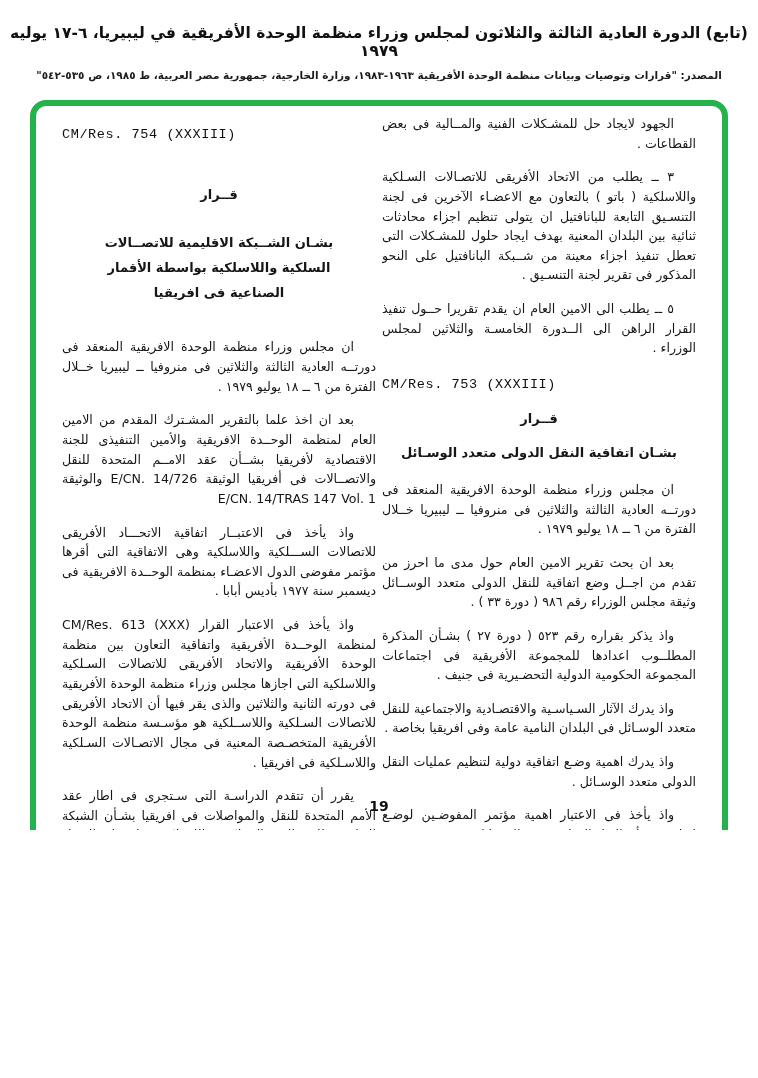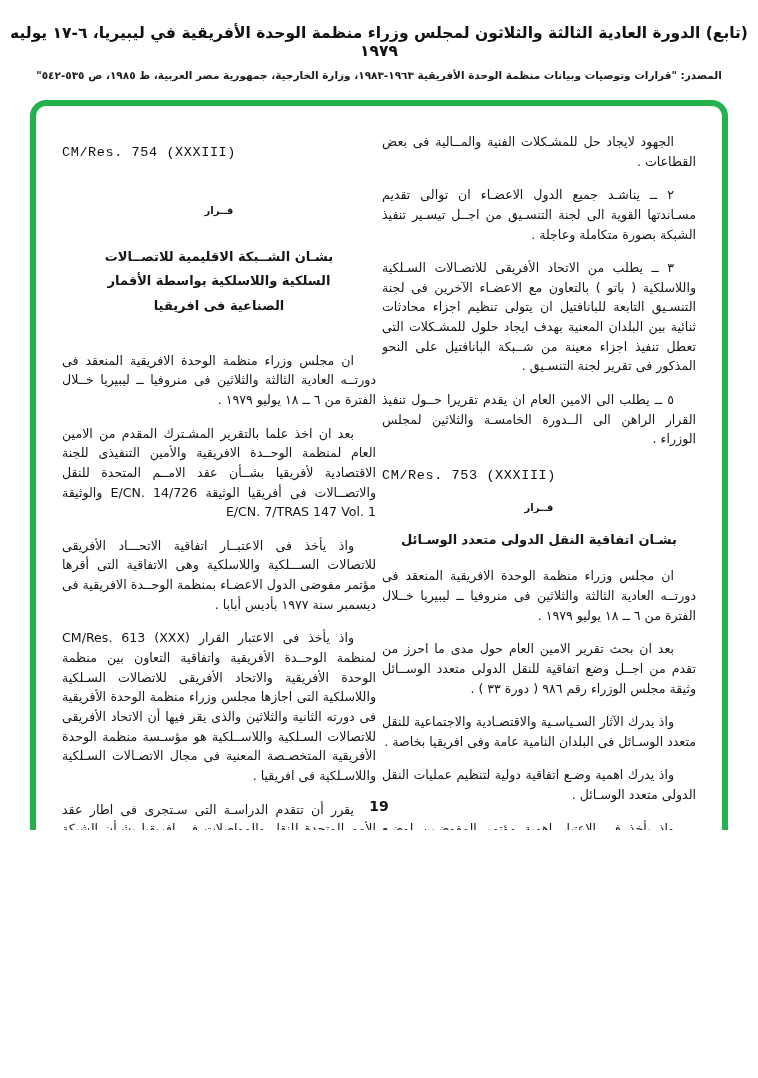--- a/index.html
+++ b/index.html
@@ -42,21 +42,21 @@
     width:698px;height:922px;
     border:6px solid var(--frame-green);
     border-radius:16px;
     background:var(--paper);
     overflow:hidden;
   }
   .columns{
     display:flex;
     direction:rtl;
     gap:6px;
-    padding:26px 26px 10px 26px;
+    padding:8px 26px 10px 26px;
     height:100%;
   }
   .col{
     flex:1 1 0;
     direction:rtl;
     text-align:justify;
     font-size:12.6px;
     line-height:1.56;
     color:#161616;
     overflow:hidden;
@@ -73,21 +73,21 @@
     font-family:Liberation Mono, monospace;
     font-size:13.5px;
     letter-spacing:0.6px;
     color:#101010;
     white-space:nowrap;
   }
   .decision-title{
     text-align:center;
     text-indent:0;
     font-weight:bold;
-    font-size:10px;
+    font-size:13px;
   }
   .subject-title{
     text-align:center;
     text-indent:0;
     font-weight:bold;
     font-size:13px;
     line-height:1.9;
   }
   
   .col-left .code{margin-top:10px;margin-bottom:40px;}
@@ -115,39 +115,39 @@
   <div class="header">
     <div class="header-line1">(تابع) الدورة العادية الثالثة والثلاثون لمجلس وزراء منظمة الوحدة الأفريقية في ليبيريا، ٦-١٧ يوليه ١٩٧٩</div>
     <div class="header-line2">المصدر: "قرارات وتوصيات وبيانات منظمة الوحدة الأفريقية ١٩٦٣-١٩٨٣، وزارة الخارجية، جمهورية مصر العربية، ط ١٩٨٥، ص ٥٣٥-٥٤٢"</div>
   </div>
 
   <div class="frame">
     <div class="columns" dir="rtl">
 
       <div class="col col-right">
         <div class="para">الجهود لايجاد حل للمشـكلات الفنية والمــالية فى بعض القطاعات .</div>
-        <div class="para">٢ ــ يناشـد جميع الدول الاعضـاء ان توالى تقديم مسـاندتها القوية الى لجنة التنسـيق من اجــل تيسـير تنفيذ الشبكة بصورة متكاملة وعاجلة .</div>
         <div class="para">٣ ــ يطلب من الاتحاد الأفريقى للاتصـالات السـلكية واللاسلكية ( باتو ) بالتعاون مع الاعضـاء الآخرين فى لجنة التنسـيق التابعة للبانافتيل ان يتولى تنظيم اجزاء محادثات ثنائية بين البلدان المعنية بهدف ايجاد حلول للمشـكلات التى تعطل تنفيذ اجزاء معينة من شــبكة البانافتيل على النحو المذكور فى تقرير لجنة التنسـيق .</div>
         <div class="para">٥ ــ يطلب الى الامين العام ان يقدم تقريرا حــول تنفيذ القرار الراهن الى الــدورة الخامسـة والثلاثين لمجلس الوزراء .</div>
         <div class="para code" dir="ltr">CM/Res. 753  (XXXIII)</div>
         <div class="para decision-title">قــرار</div>
         <div class="para subject-title">بشـان اتفاقية النقل الدولى متعدد الوسـائل</div>
         <div class="para">ان مجلس وزراء منظمة الوحدة الافريقية المنعقد فى دورتــه العادية الثالثة والثلاثين فى منروفيا ــ ليبيريا خــلال الفترة من ٦ ــ ١٨ يوليو ١٩٧٩ .</div>
         <div class="para">بعد ان بحث تقرير الامين العام حول مدى ما احرز من تقدم من اجــل وضع اتفاقية للنقل الدولى متعدد الوســائل وثيقة مجلس الوزراء رقم ٩٨٦ ( دورة ٣٣ ) .</div>
+        <div class="para">واذ يذكر بقراره رقم ٥٢٣ ( دورة ٢٧ ) بشـأن المذكرة المطلــوب اعدادها للمجموعة الأفريقية فى اجتماعات المجموعة الحكومية الدولية التحضـيرية فى جنيف .</div>
         <div class="para">واذ يدرك الآثار السـياسـية والاقتصـادية والاجتماعية للنقل متعدد الوسـائل فى البلدان النامية عامة وفى افريقيا بخاصة .</div>
         <div class="para">واذ يدرك اهمية وضـع اتفاقية دولية لتنظيم عمليات النقل الدولى متعدد الوسـائل .</div>
         <div class="para">واذ يأخذ فى الاعتبار اهمية مؤتمر المفوضـين لوضـع اتفاقية بشـأن النقل الدولى متعدد الوسـائل .</div>
       </div>
 
       <div class="col col-left">
         <div class="para code" dir="ltr">CM/Res. 754  (XXXIII)</div>
         <div class="para decision-title">قــرار</div>
         <div class="para subject-title">بشـان الشــبكة الاقليمية للاتصــالات السلكية واللاسلكية بواسطة الأقمار الصناعية فى افريقيا</div>
         <div class="para">ان مجلس وزراء منظمة الوحدة الافريقية المنعقد فى دورتــه العادية الثالثة والثلاثين فى منروفيا ــ ليبيريا خــلال الفترة من ٦ ــ ١٨ يوليو ١٩٧٩ .</div>
-        <div class="para">بعد ان اخذ علما بالتقرير المشـترك المقدم من الامين العام لمنظمة الوحــدة الافريقية والأمين التنفيذى للجنة الاقتصادية لأفريقيا بشــأن عقد الامــم المتحدة للنقل والاتصــالات فى أفريقيا الوثيقة E/CN. 14/726 والوثيقة E/CN. 7/TRAS 147 Vol. 1</div>
+        <div class="para">بعد ان اخذ علما بالتقرير المشـترك المقدم من الامين العام لمنظمة الوحــدة الافريقية والأمين التنفيذى للجنة الاقتصادية لأفريقيا بشــأن عقد الامــم المتحدة للنقل والاتصــالات فى أفريقيا الوثيقة E/CN. 14/726 والوثيقة E/CN. 14/TRAS 147 Vol. 1</div>
         <div class="para">واذ يأخذ فى الاعتبــار اتفاقية الاتحـــاد الأفريقى للاتصالات الســـلكية واللاسلكية وهى الاتفاقية التى أقرها مؤتمر مفوضى الدول الاعضـاء بمنظمة الوحــدة الافريقية فى ديسمبر سنة ١٩٧٧ بأديس أبابا .</div>
         <div class="para">واذ يأخذ فى الاعتبار القرار CM/Res. 613 (XXX) لمنظمة الوحــدة الأفريقية واتفاقية التعاون بين منظمة الوحدة الأفريقية والاتحاد الأفريقى للاتصالات السـلكية واللاسلكية التى اجازها مجلس وزراء منظمة الوحدة الأفريقية فى دورته الثانية والثلاثين والذى يقر فيها أن الاتحاد الأفريقى للاتصالات السـلكية واللاســلكية هو مؤسـسة منظمة الوحدة الأفريقية المتخصـصة المعنية فى مجال الاتصـالات السـلكية واللاسـلكية فى افريقيا .</div>
         <div class="para">يقرر أن تتقدم الدراسـة التى سـتجرى فى اطار عقد الأمم المتحدة للنقل والمواصلات فى افريقيا بشـأن الشبكة الاقليمية للاتصـالات السـلكية واللاسلكية بواسـطة الاقمار الصــناعية الى مؤتمر المفوضـين للاتحــاد الأفريقى للاتصـالات السـلكية واللاسـلكية فى دورته القادمة المقرر انعقادها فى عــام ١٩٨١ وان يقدم الاتحاد الأفريقى للاتصالات السـلكية واللاسـلكية تقريرا عنها لمنظمــة الوحدة الأفريقية مدعما باقتراحات عملية .</div>
       </div>
 
     </div>
   </div>
 
   <div class="page-number">19</div>
 

